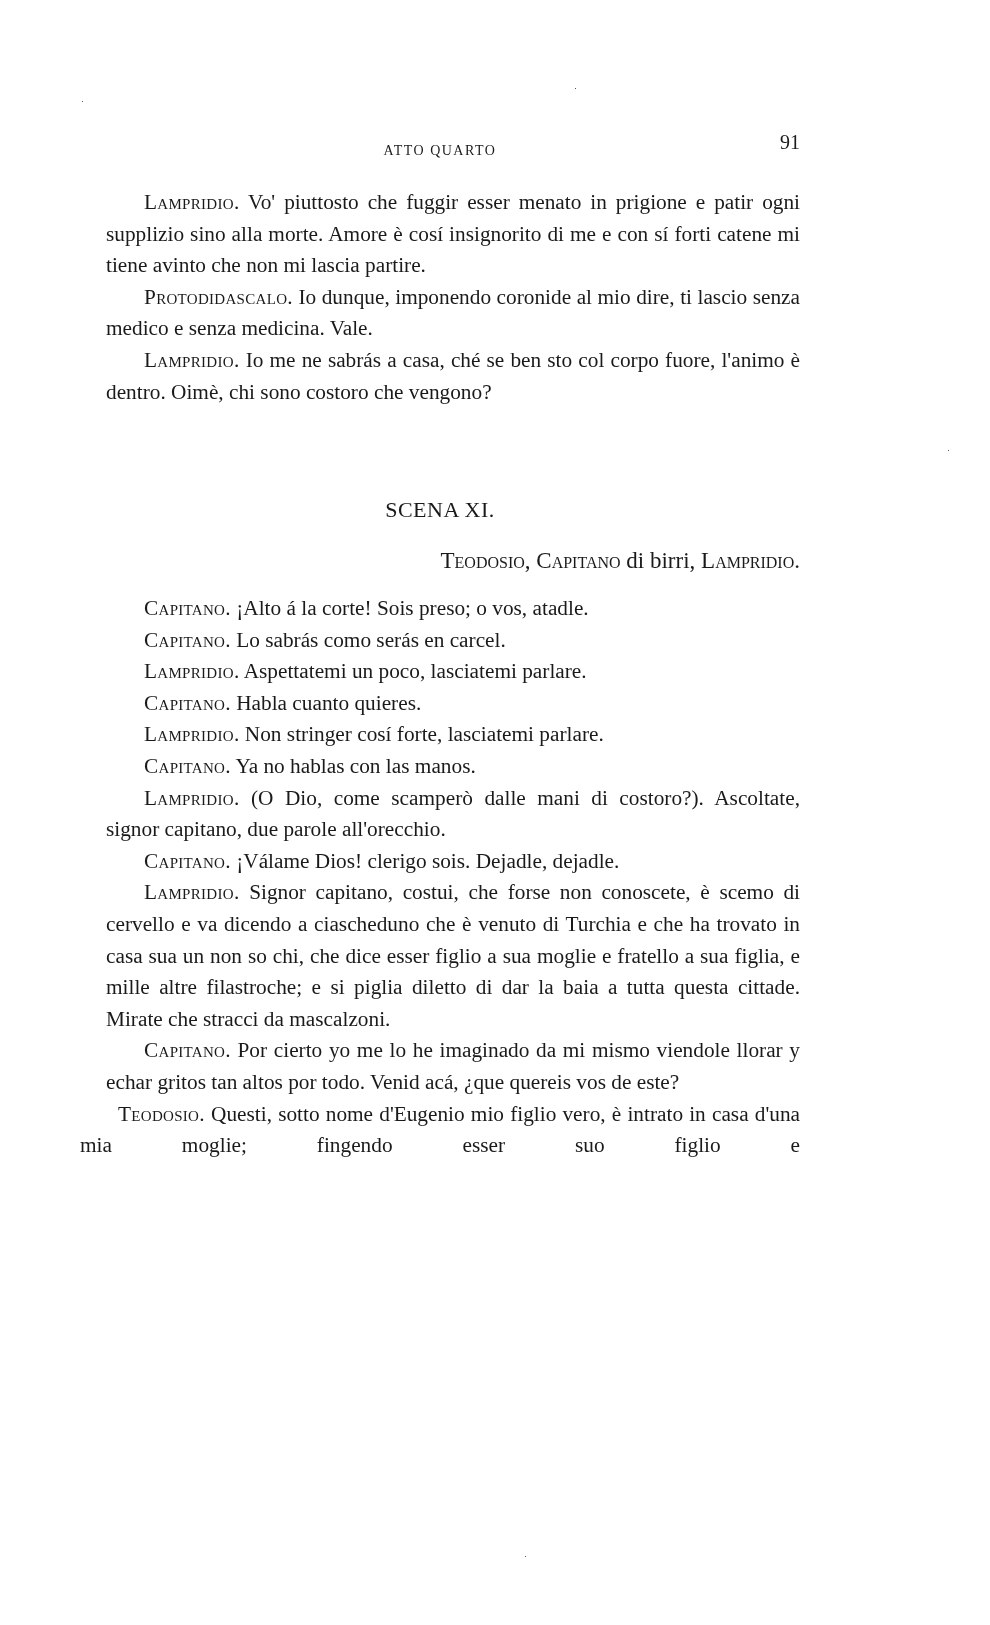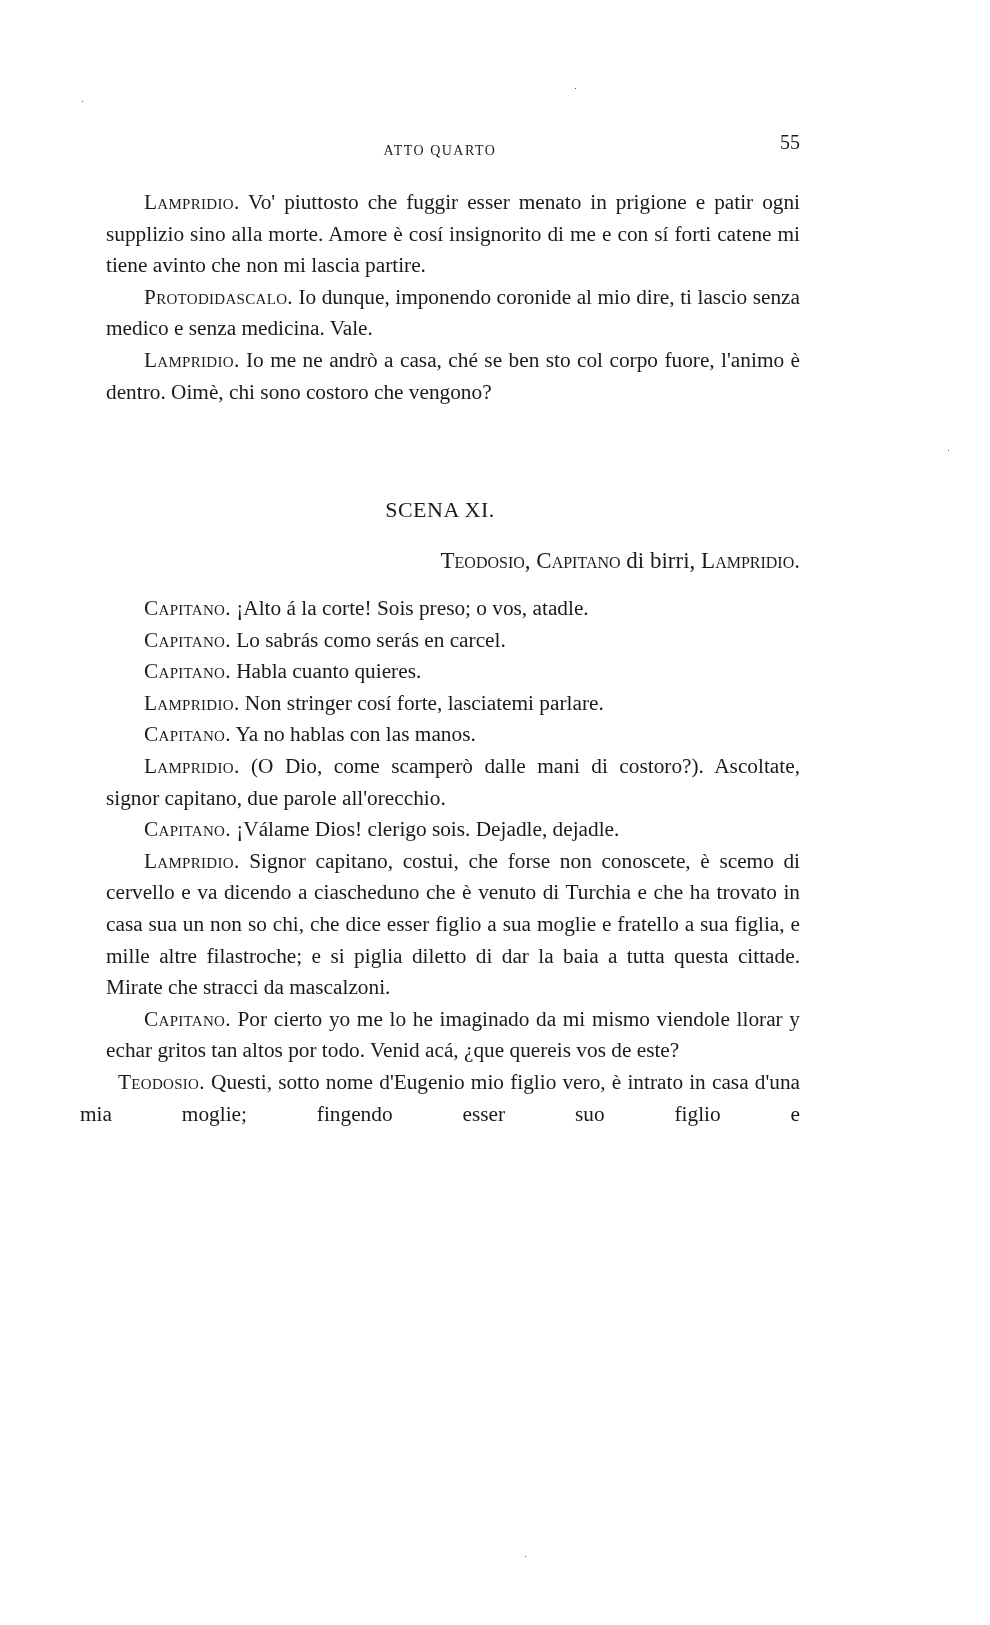--- a/index.html
+++ b/index.html
@@ -43,44 +43,45 @@
 <body>
 
 <div class="page">
   <div class="speck" style="left:82px;top:101px;"></div>
   <div class="speck" style="left:575px;top:88px;"></div>
   <div class="speck" style="left:948px;top:450px;"></div>
   <div class="speck" style="left:525px;top:1556px;"></div>
 
   <div class="header">
     <span class="running-title">ATTO QUARTO</span>
-    <span class="page-number">55</span>
+    <span class="page-number">91</span>
   </div>
 
   <div class="text-block" id="block1">
     <p class="para last-line-left">
       <span class="speaker">Lampridio.</span><span> Vo' piuttosto che fuggir esser menato in prigione e patir ogni supplizio sino alla morte. Amore è cosí insignorito di me e con sí forti catene mi tiene avinto che non mi lascia partire.</span>
     </p>
     <p class="para last-line-left">
       <span class="speaker">Protodidascalo.</span><span> Io dunque, imponendo coronide al mio dire, ti lascio senza medico e senza medicina. Vale.</span>
     </p>
     <p class="para last-line-left">
-      <span class="speaker">Lampridio.</span><span> Io me ne andrò a casa, ché se ben sto col corpo fuore, l'animo è dentro. Oimè, chi sono costoro che vengono?</span>
+      <span class="speaker">Lampridio.</span><span> Io me ne sabrás a casa, ché se ben sto col corpo fuore, l'animo è dentro. Oimè, chi sono costoro che vengono?</span>
     </p>
   </div>
 
   <div class="scene-title">SCENA XI.</div>
 
   <div class="cast-list">
     <span class="sc">Teodosio</span><span>, </span><span class="sc">Capitano</span><span> di birri, </span><span class="sc">Lampridio</span><span>.</span>
   </div>
 
   <div class="text-block" id="block2">
     <p class="para last-line-left"><span class="speaker">Capitano.</span><span> ¡Alto á la corte! Sois preso; o vos, atadle.</span></p>
     <p class="para last-line-left"><span class="speaker">Capitano.</span><span> Lo sabrás como serás en carcel.</span></p>
+    <p class="para last-line-left"><span class="speaker">Lampridio.</span><span> Aspettatemi un poco, lasciatemi parlare.</span></p>
     <p class="para last-line-left"><span class="speaker">Capitano.</span><span> Habla cuanto quieres.</span></p>
     <p class="para last-line-left"><span class="speaker">Lampridio.</span><span> Non stringer cosí forte, lasciatemi parlare.</span></p>
     <p class="para last-line-left"><span class="speaker">Capitano.</span><span> Ya no hablas con las manos.</span></p>
     <p class="para last-line-left"><span class="speaker">Lampridio.</span><span> (O Dio, come scamperò dalle mani di costoro?). Ascoltate, signor capitano, due parole all'orecchio.</span></p>
     <p class="para last-line-left"><span class="speaker">Capitano.</span><span> ¡Válame Dios! clerigo sois. Dejadle, dejadle.</span></p>
     <p class="para last-line-left"><span class="speaker">Lampridio.</span><span> Signor capitano, costui, che forse non conoscete, è scemo di cervello e va dicendo a ciascheduno che è venuto di Turchia e che ha trovato in casa sua un non so chi, che dice esser figlio a sua moglie e fratello a sua figlia, e mille altre filastroche; e si piglia diletto di dar la baia a tutta questa cittade. Mirate che stracci da mascalzoni.</span></p>
     <p class="para last-line-left"><span class="speaker">Capitano.</span><span> Por cierto yo me lo he imaginado da mi mismo viendole llorar y echar gritos tan altos por todo. Venid acá, ¿que quereis vos de este?</span></p>
     <p class="para" style="text-align-last: justify;"><span class="speaker">Teodosio.</span><span> Questi, sotto nome d'Eugenio mio figlio vero, è intrato in casa d'una mia moglie; fingendo esser suo figlio e</span></p>
   </div>
 </div>

